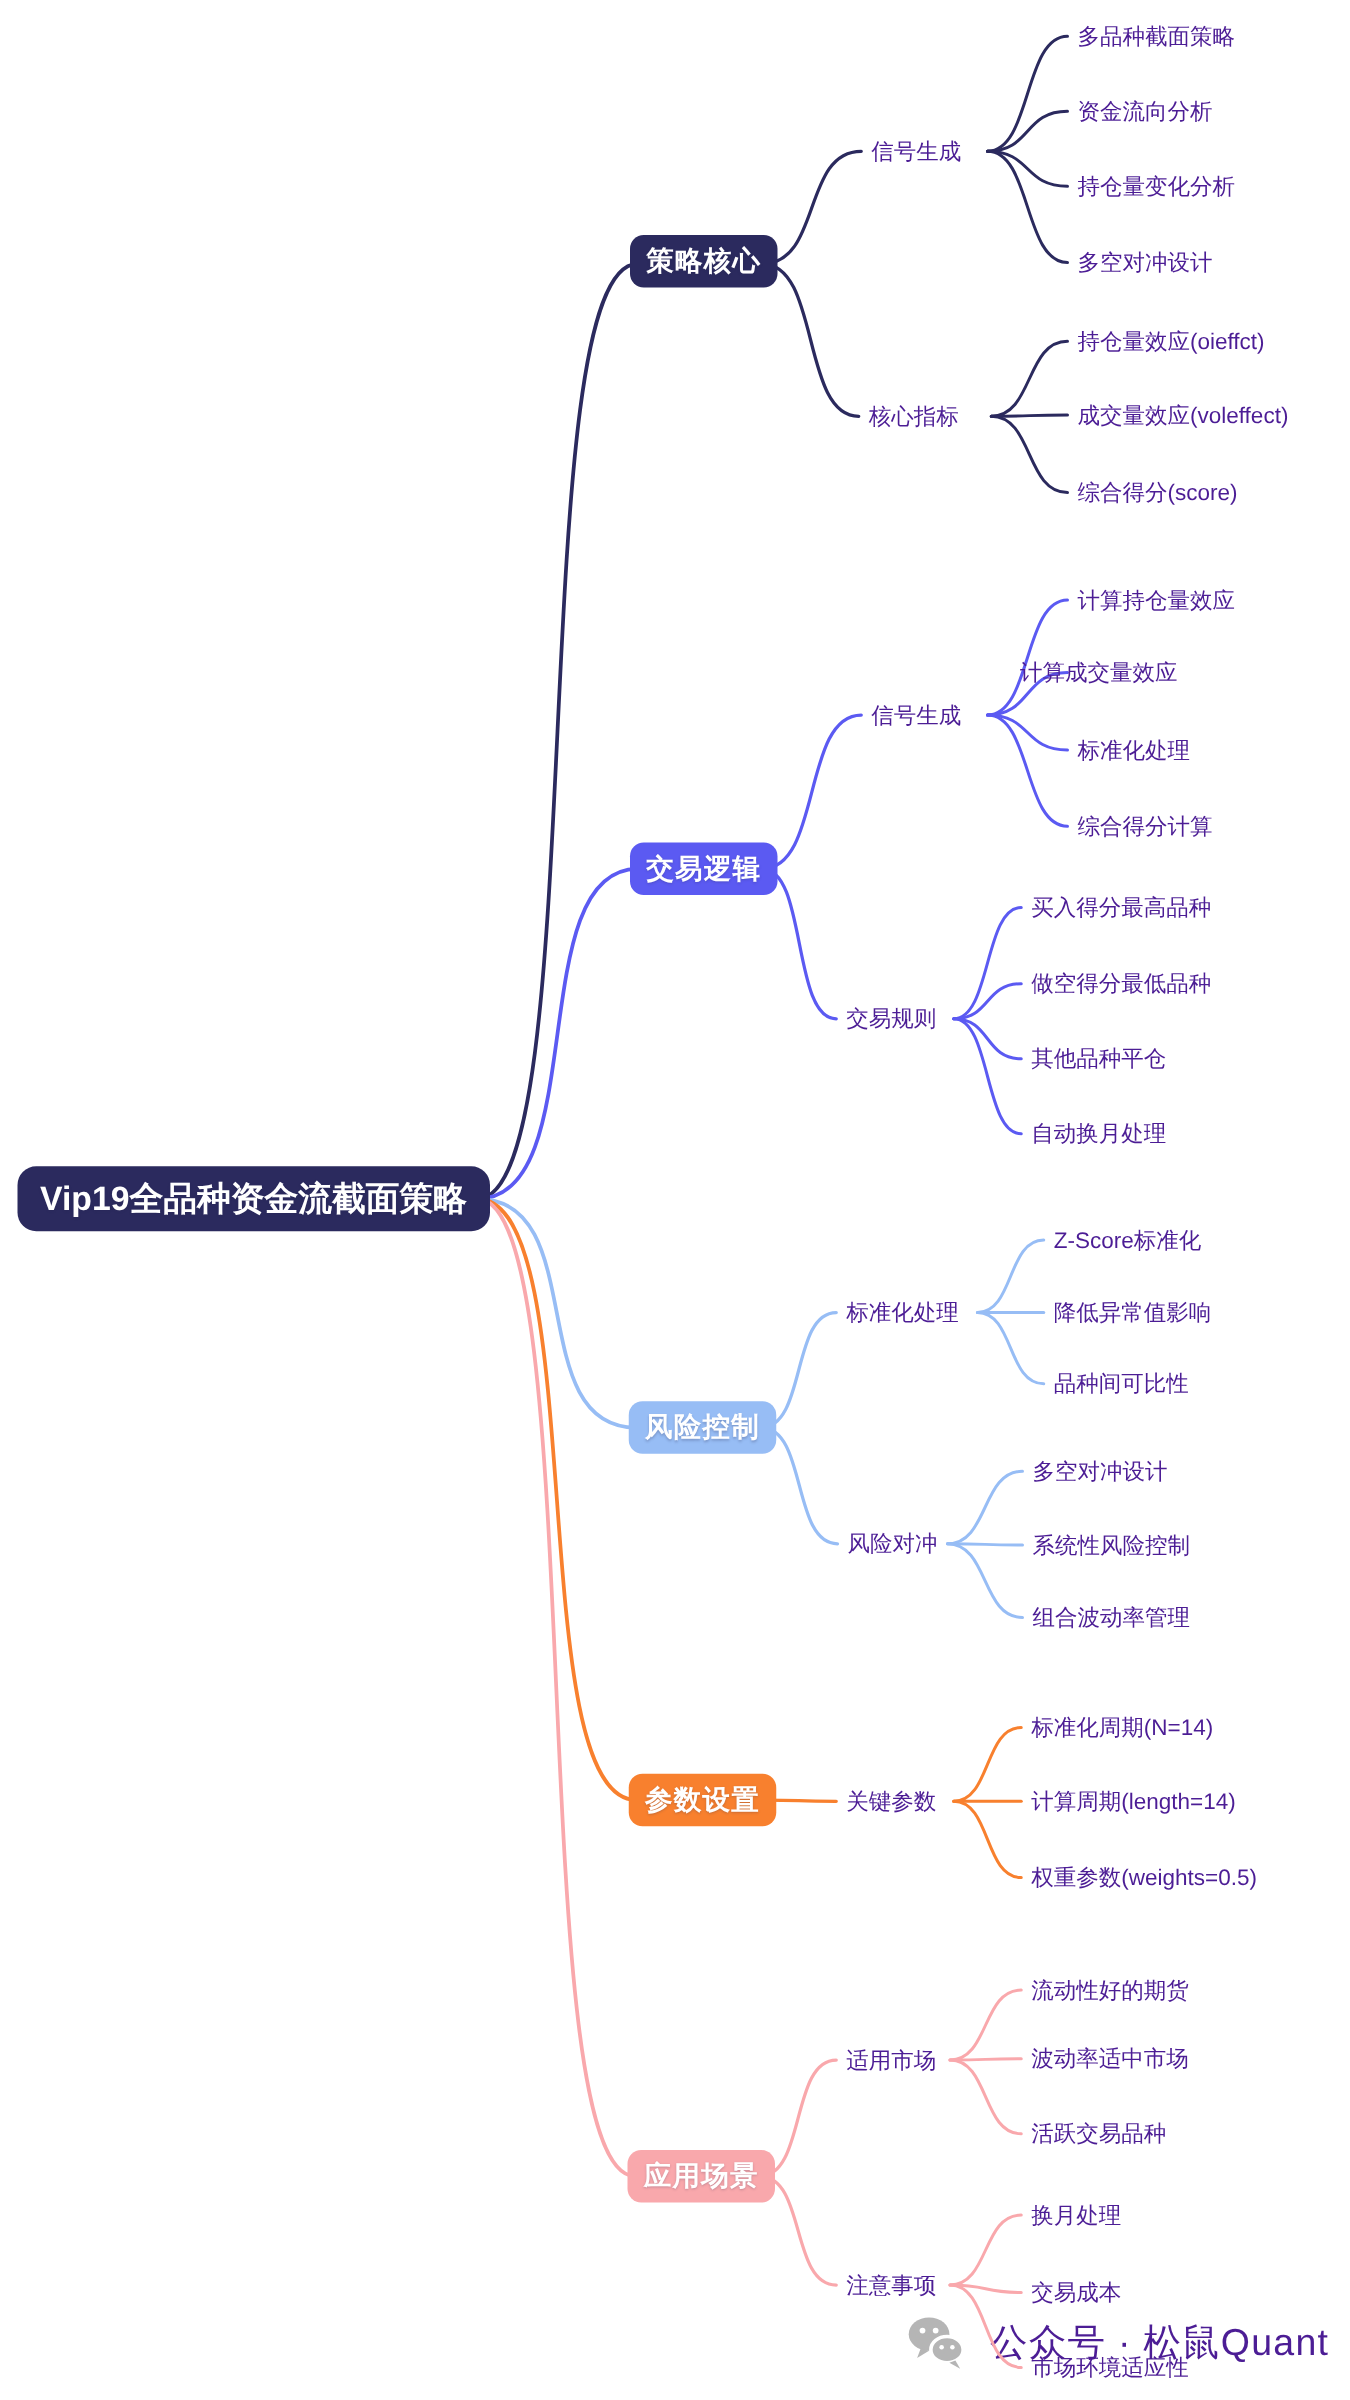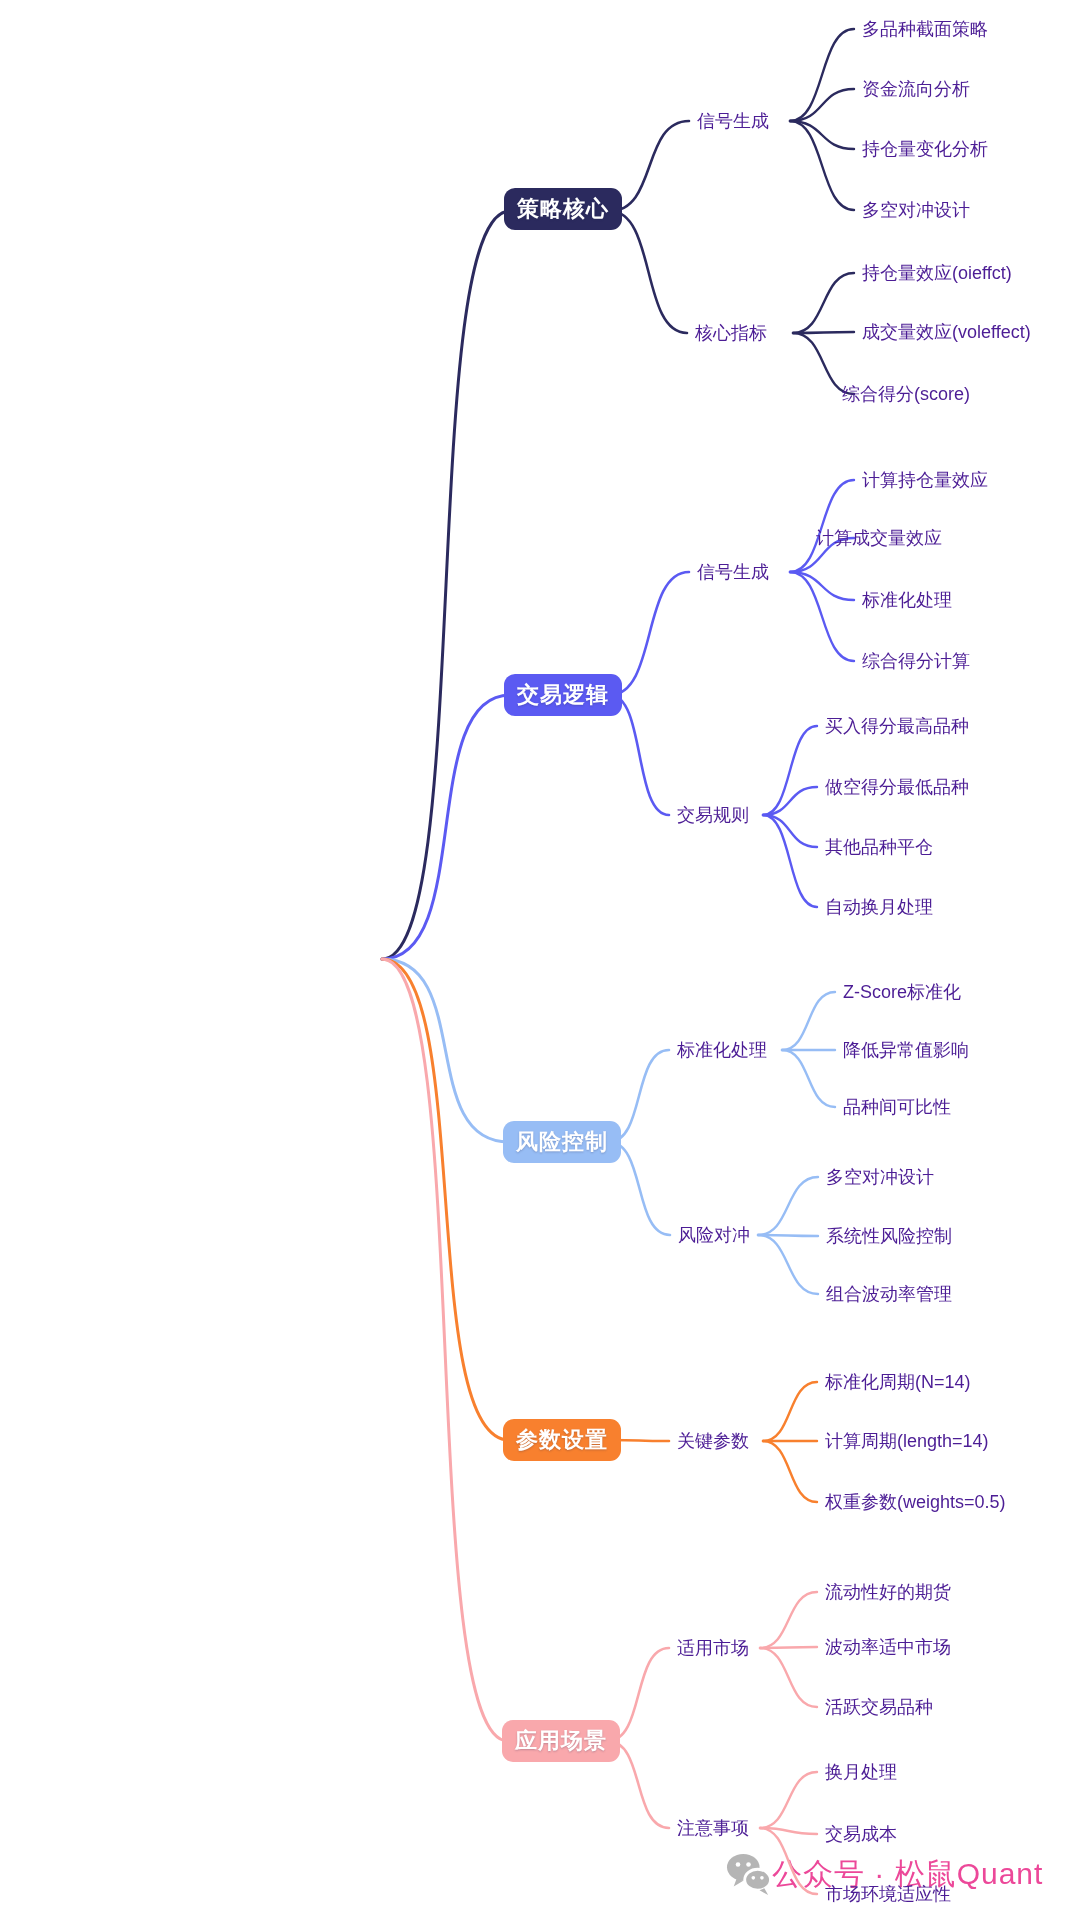--- a/index.html
+++ b/index.html
@@ -45,23 +45,23 @@
     color: #4c1d95;
     font-size: 18px;
     white-space: nowrap;
     z-index: 2;
   }
   .footer {
     position: absolute;
     left: 726px; top: 1852px;
     display: flex;
     align-items: center;
-    gap: 0;
+    gap: 20px;
     z-index: 0;
-    color: #ec4899;
+    color: #4c1d95;
   }
   .wicon { width: 46px; height: 44px; display: inline-block; }
   .wtext { font-size: 30px; letter-spacing: 1px; }
 </style>
 </head>
 <body>
 
 <div id="mindmap">
 
   <div class="footer">
@@ -120,30 +120,31 @@
       <path d="M608,1741 C644.6,1741 632.4,1648 669,1648" stroke="#f9a8ac" stroke-width="2.6" fill="none" stroke-linecap="round"></path>
       <path d="M760,1648 C791.35,1648 785.65,1592 817,1592" stroke="#f9a8ac" stroke-width="2.4" fill="none" stroke-linecap="round"></path>
       <path d="M760,1648 C791.35,1648 785.65,1647 817,1647" stroke="#f9a8ac" stroke-width="2.4" fill="none" stroke-linecap="round"></path>
       <path d="M760,1648 C791.35,1648 785.65,1707 817,1707" stroke="#f9a8ac" stroke-width="2.4" fill="none" stroke-linecap="round"></path>
       <path d="M608,1741 C644.6,1741 632.4,1828 669,1828" stroke="#f9a8ac" stroke-width="2.6" fill="none" stroke-linecap="round"></path>
       <path d="M760,1828 C791.35,1828 785.65,1772 817,1772" stroke="#f9a8ac" stroke-width="2.4" fill="none" stroke-linecap="round"></path>
       <path d="M760,1828 C791.35,1828 785.65,1834 817,1834" stroke="#f9a8ac" stroke-width="2.4" fill="none" stroke-linecap="round"></path>
       <path d="M760,1828 C791.35,1828 785.65,1894 817,1894" stroke="#f9a8ac" stroke-width="2.4" fill="none" stroke-linecap="round"></path>
     </svg>
 
+<div class="node-box root-box" style="left: 14px; top: 959px; background: rgb(43, 42, 94);">Vip19全品种资金流截面策略</div>
     <div class="node-box l1-box" style="left: 504px; top: 209px; background: rgb(43, 42, 94);">策略核心</div>
     <div class="node-text" style="left: 697px; top: 121px;">信号生成</div>
     <div class="node-text leaf-text" style="left: 862px; top: 29px;">多品种截面策略</div>
     <div class="node-text leaf-text" style="left: 862px; top: 89px;">资金流向分析</div>
     <div class="node-text leaf-text" style="left: 862px; top: 149px;">持仓量变化分析</div>
     <div class="node-text leaf-text" style="left: 862px; top: 210px;">多空对冲设计</div>
     <div class="node-text" style="left: 695px; top: 333px;">核心指标</div>
     <div class="node-text leaf-text" style="left: 862px; top: 273px;">持仓量效应(oieffct)</div>
     <div class="node-text leaf-text" style="left: 862px; top: 332px;">成交量效应(voleffect)</div>
-    <div class="node-text leaf-text" style="left: 842px; top: 394px;">综合得分(score)</div>
+    <div class="node-text leaf-text" style="left: 862px; top: 394px;">综合得分(score)</div>
     <div class="node-box l1-box" style="left: 504px; top: 695px; background: rgb(91, 90, 242);">交易逻辑</div>
     <div class="node-text" style="left: 697px; top: 572px;">信号生成</div>
     <div class="node-text leaf-text" style="left: 862px; top: 480px;">计算持仓量效应</div>
     <div class="node-text leaf-text" style="left: 816px; top: 538px;">计算成交量效应</div>
     <div class="node-text leaf-text" style="left: 862px; top: 600px;">标准化处理</div>
     <div class="node-text leaf-text" style="left: 862px; top: 661px;">综合得分计算</div>
     <div class="node-text" style="left: 677px; top: 815px;">交易规则</div>
     <div class="node-text leaf-text" style="left: 825px; top: 726px;">买入得分最高品种</div>
     <div class="node-text leaf-text" style="left: 825px; top: 787px;">做空得分最低品种</div>
     <div class="node-text leaf-text" style="left: 825px; top: 847px;">其他品种平仓</div>

